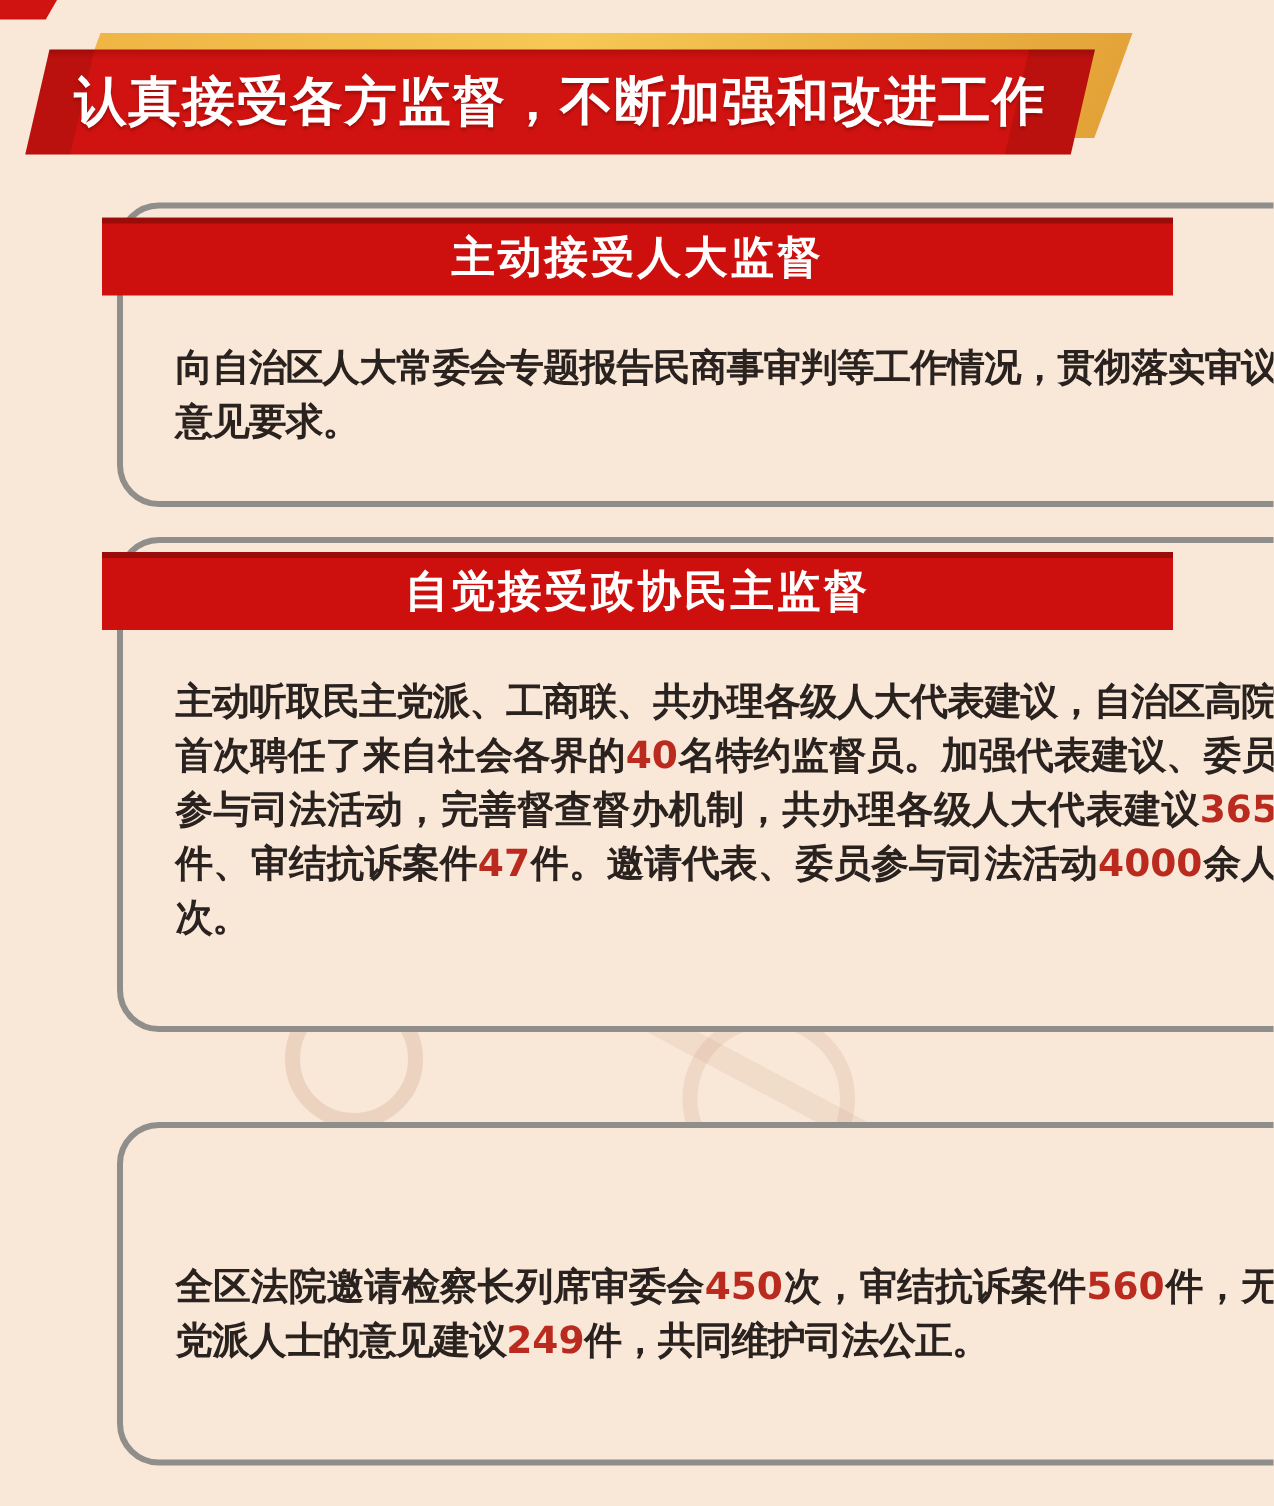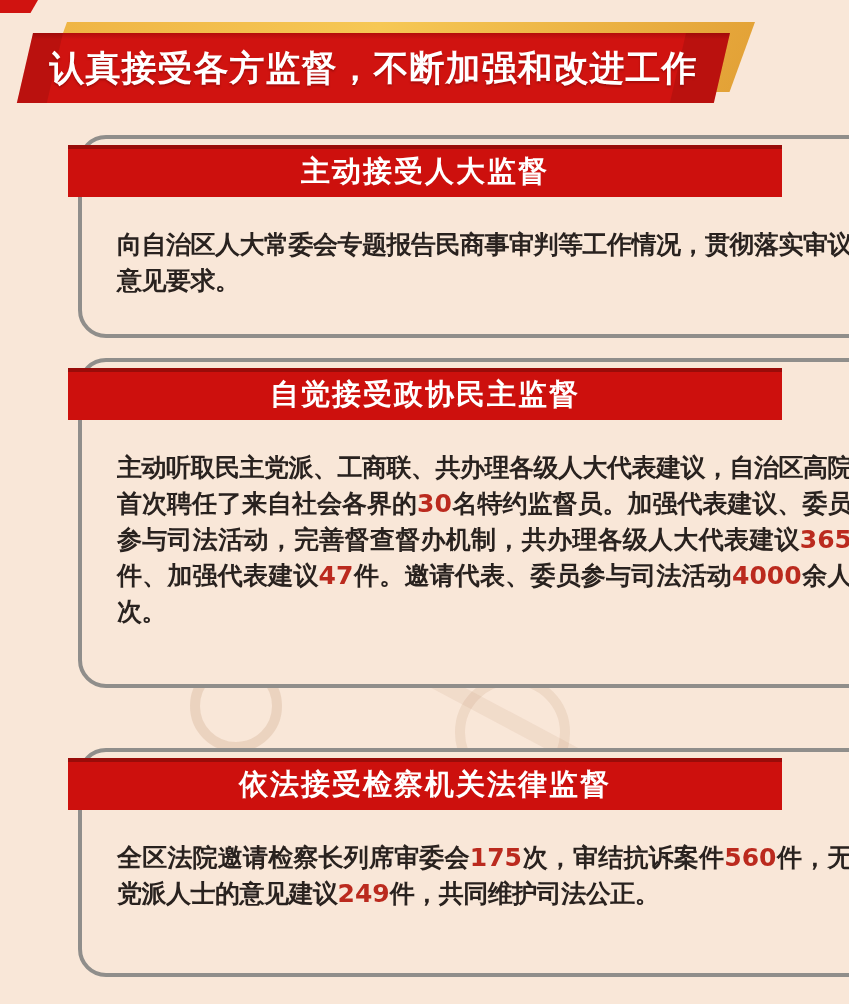--- a/index.html
+++ b/index.html
@@ -111,21 +111,18 @@
   <div class="card-bar">
     <span class="card-bar-title">主动接受人大监督</span>
   </div>
   <div class="card-body"><span>向自治区人大常委会专题报告民商事审判等工作情况，贯彻落实审议意见要求。</span></div>
 </div>
 
 <div class="card card-2">
   <div class="card-bar">
     <span class="card-bar-title">自觉接受政协民主监督</span>
   </div>
-  <div class="card-body"><span>主动听取民主党派、工商联、共办理各级人大代表建议，自治区高院首次聘任了来自社会各界的</span><span class="num-red">30</span><span>名特约监督员。加强代表建议、委员参与司法活动，完善督查督办机制，共办理各级人大代表建议</span><span class="num-red">365</span><span>件、加强代表建议</span><span class="num-red">47</span><span>件。邀请代表、委员参与司法活动</span><span class="num-red">4000</span><span>余人次。</span></div>
+  <div class="card-body"><span>主动听取民主党派、工商联、共办理各级人大代表建议，自治区高院首次聘任了来自社会各界的</span><span class="num-red">40</span><span>名特约监督员。加强代表建议、委员参与司法活动，完善督查督办机制，共办理各级人大代表建议</span><span class="num-red">365</span><span>件、审结抗诉案件</span><span class="num-red">47</span><span>件。邀请代表、委员参与司法活动</span><span class="num-red">4000</span><span>余人次。</span></div>
 </div>
 
 <div class="card card-3">
-  <div class="card-bar">
-    <span class="card-bar-title">依法接受检察机关法律监督</span>
-  </div>
-  <div class="card-body"><span>全区法院邀请检察长列席审委会</span><span class="num-red">175</span><span>次，审结抗诉案件</span><span class="num-red">560</span><span>件，无党派人士的意见建议</span><span class="num-red">249</span><span>件，共同维护司法公正。</span></div>
+  <div class="card-body"><span>全区法院邀请检察长列席审委会</span><span class="num-red">450</span><span>次，审结抗诉案件</span><span class="num-red">560</span><span>件，无党派人士的意见建议</span><span class="num-red">249</span><span>件，共同维护司法公正。</span></div>
 </div>
 
 </body></html>

